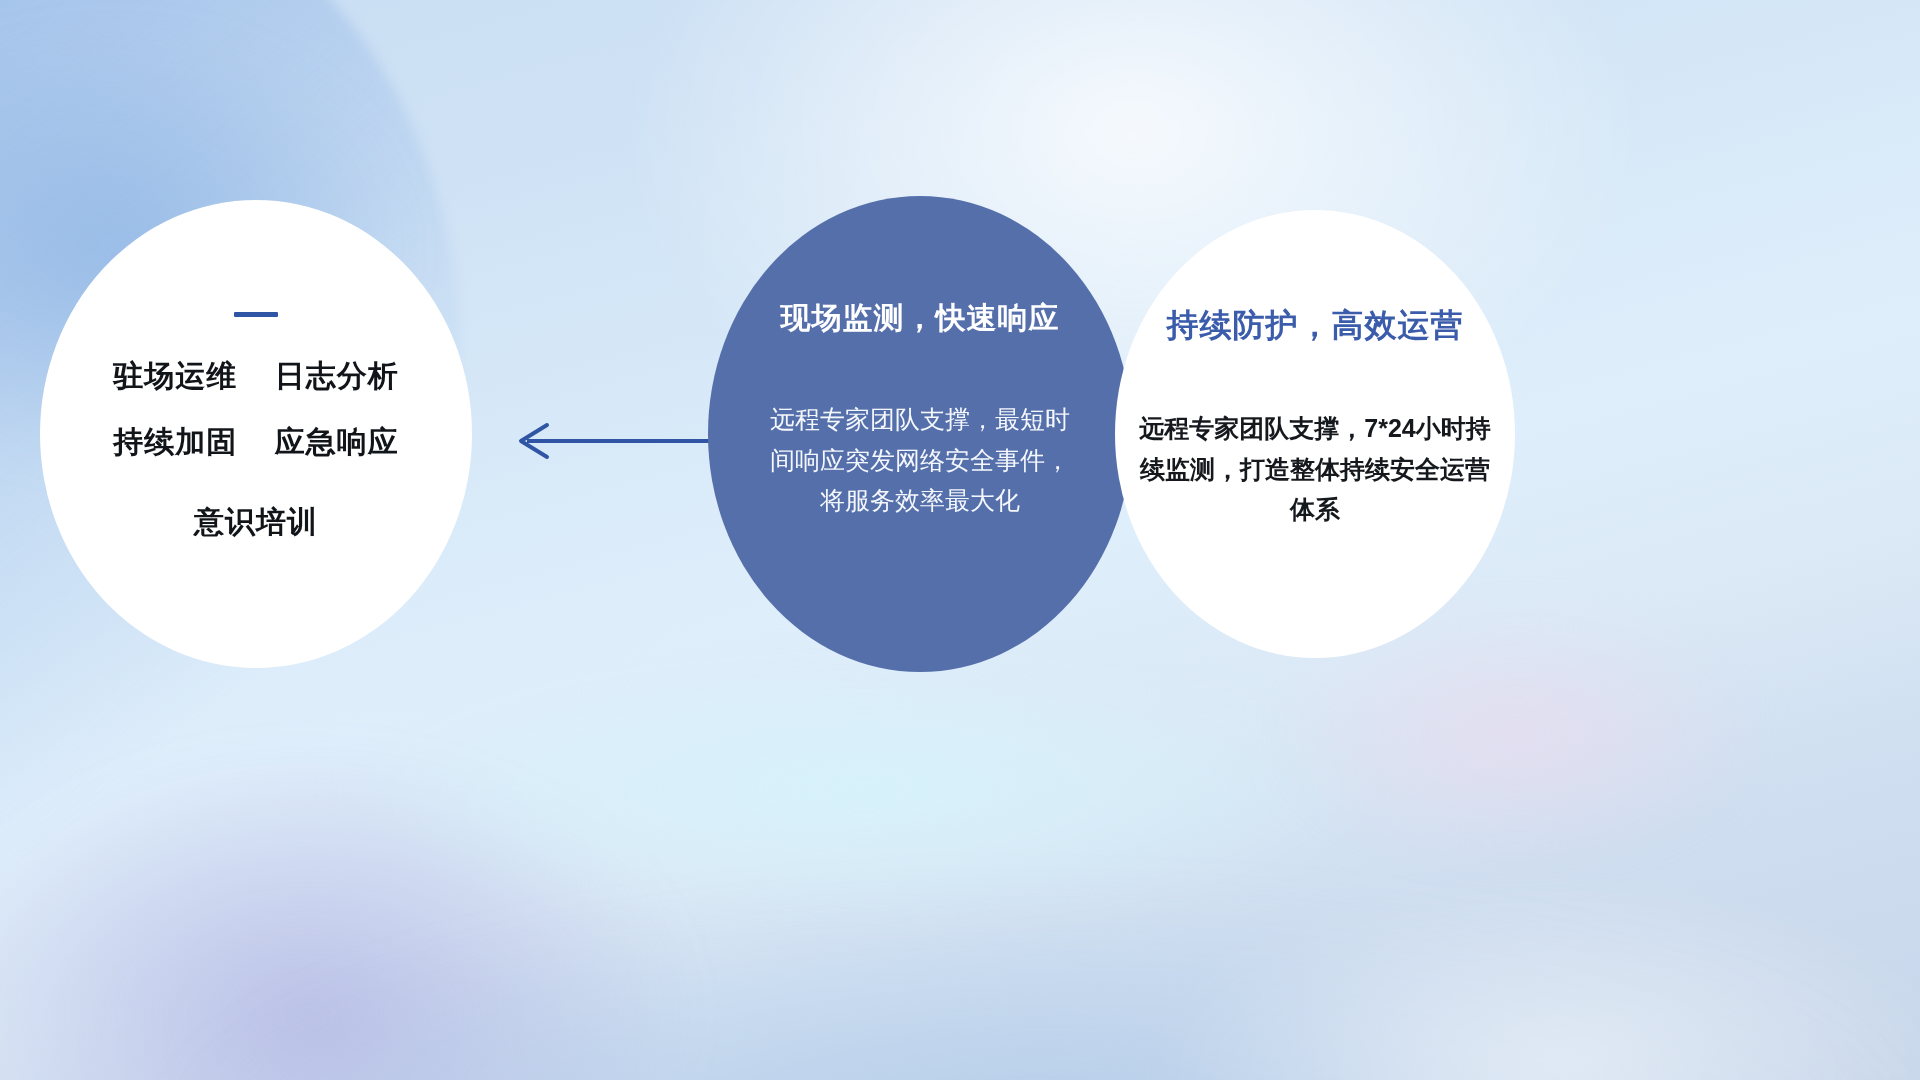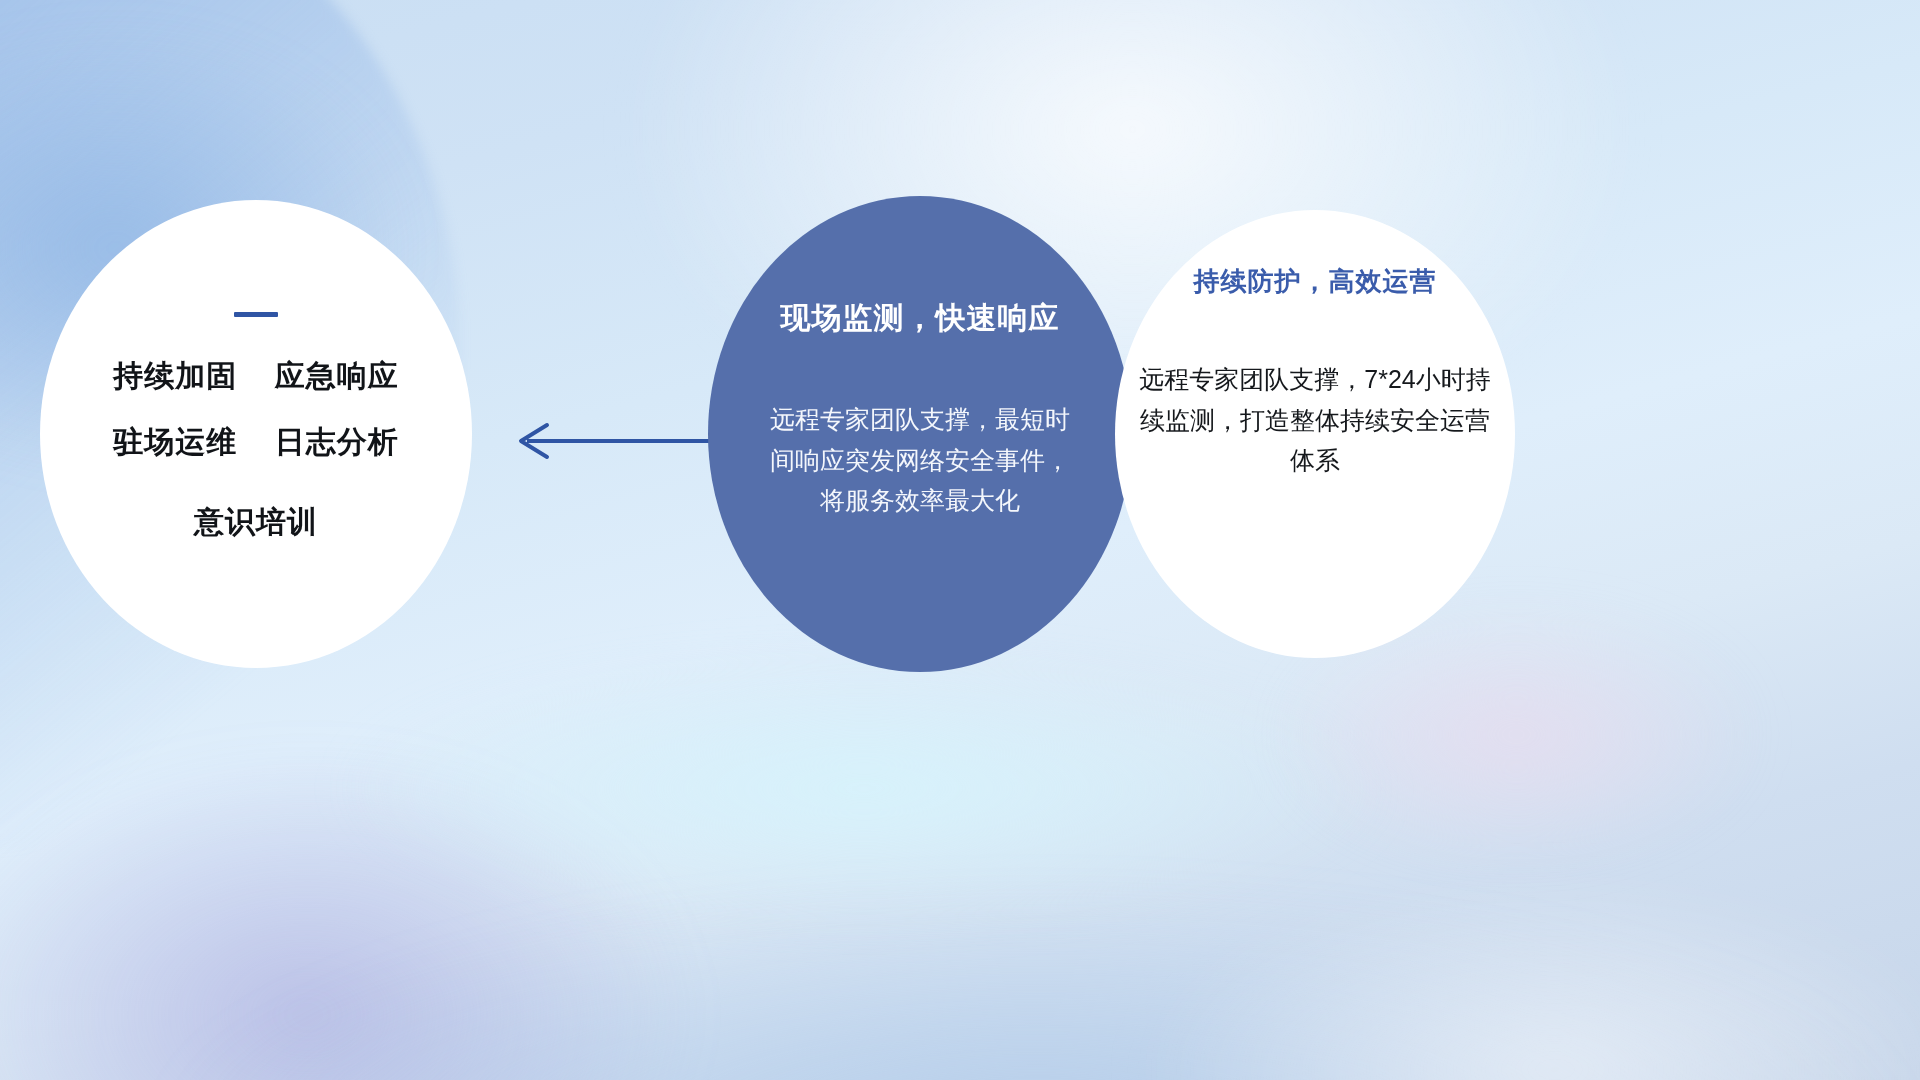--- a/index.html
+++ b/index.html
@@ -189,32 +189,33 @@
     height: 448px;
     background: #ffffff;
     z-index: 4;
     display: flex;
     flex-direction: column;
     align-items: center;
   }
   .circle-right .title {
     color: #3a5cab;
     font-weight: bold;
-    font-size: 26px;
+    font-size: 32px;
     letter-spacing: 1px;
-    margin-top: 54px;
+    margin-top: 94px;
     white-space: nowrap;
   }
   .circle-right .body {
     color: #15181c;
     font-size: 25px;
     line-height: 1.62;
     text-align: center;
     margin-top: 60px;
     width: 352px;
+    font-weight: bold;
   }
 
   
   .arrow-wrap {
     position: absolute;
     left: 495px;
     top: 414px;
     width: 390px;
     height: 54px;
     z-index: 2;
@@ -230,22 +231,22 @@
   <div class="bg-glow-left"></div>
   <div class="bg-glow-top"></div>
   <div class="bg-violet-bl"></div>
   <div class="bg-blue-bottom"></div>
   <div class="bg-cyan-band"></div>
   <div class="bg-pink-br"></div>
   <div class="bg-white-bottom"></div>
 
   <div class="circle circle-left">
     <div class="sep-dash"></div>
+    <div class="left-line">驻场运维    日志分析</div>
     <div class="left-line">持续加固    应急响应</div>
-    <div class="left-line">驻场运维    日志分析</div>
     <div class="left-line last">意识培训</div>
   </div>
 
   <div class="arrow-wrap">
     <svg width="390" height="54" viewBox="0 0 390 54">
       <line x1="390" y1="27" x2="32" y2="27" stroke="#2f55a4" stroke-width="4"></line>
       <polyline points="52,11 26,27 52,43" fill="none" stroke="#2f55a4" stroke-width="4" stroke-linecap="round" stroke-linejoin="round"></polyline>
     </svg>
   </div>
 

